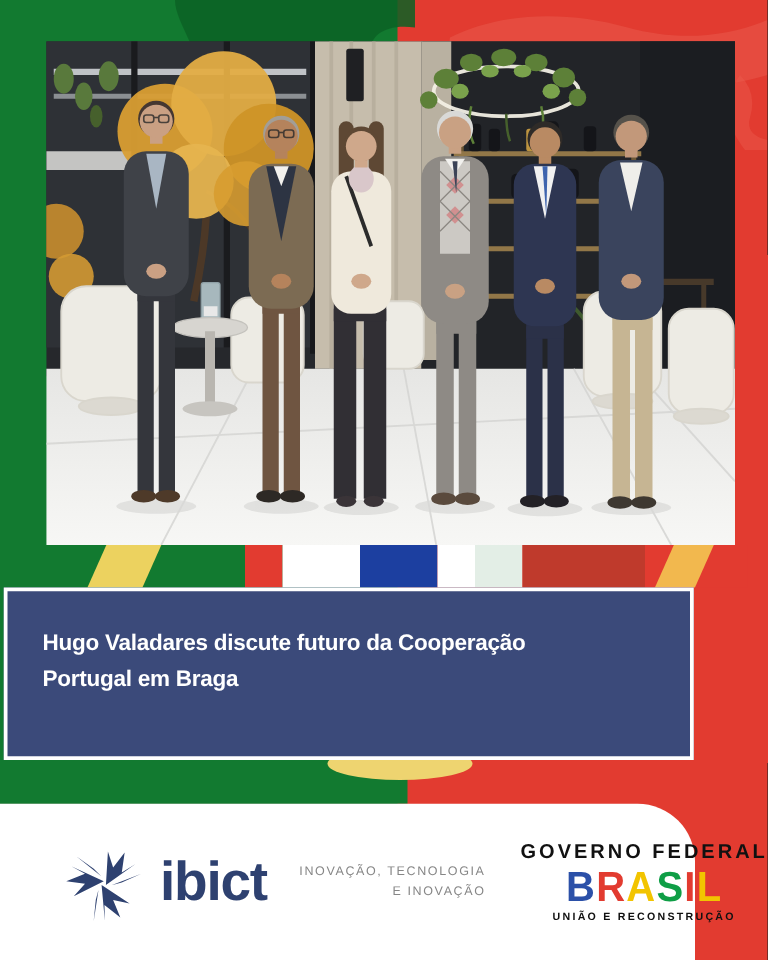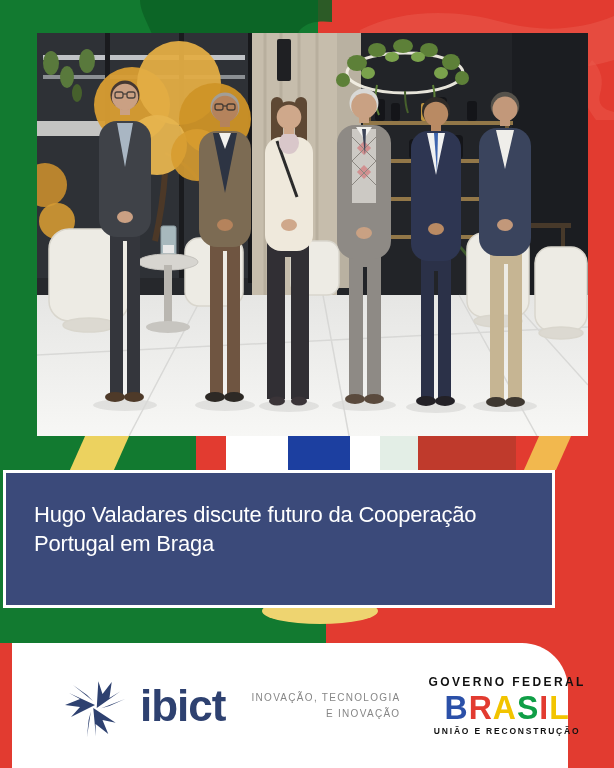--- a/index.html
+++ b/index.html
@@ -16,31 +16,31 @@
   .flag-strip{left:0;top:436px;right:0;height:34px;display:flex;overflow:hidden;z-index:3;}
   .flag-seg{height:120%;flex:0 0 auto;}
   .flag-seg.skew{transform:skewX(-24deg);margin:0 -4px;}
   .yellow-arc{left:262px;top:598px;width:116px;height:26px;border-radius:50%;
     background:var(--arc_yellow,#eed470);z-index:3;}
   .banner{
     left:3px;top:470px;width:552px;height:138px;box-sizing:border-box;
     background:var(--banner_blue,#3b4a7a);border:3px solid #fff;z-index:5;
     padding:27px 28px;
   }
-  .banner .headline{color:#fff;font-weight:normal;font-size:22px;line-height:29px;letter-spacing:-0.2px;}
+  .banner .headline{color:#fff;font-weight:bold;font-size:18px;line-height:29px;letter-spacing:-0.2px;}
   .footer{
-    left:12px;top:643px;width:556px;height:125px;background:#fff;
+    left:0;top:643px;width:556px;height:125px;background:#fff;
     border-top-right-radius:46px;z-index:6;
     display:flex;align-items:center;padding-left:50px;box-sizing:border-box;
   }
   .ibict-wrap{display:flex;align-items:center;}
   .ibict-text{font-size:44px;font-weight:bold;color:var(--navy,#2e4170);letter-spacing:-1px;margin-left:12px;line-height:1;}
   .ministry{margin-left:26px;text-align:right;color:#868686;font-size:10px;letter-spacing:1.3px;line-height:1.6;white-space:nowrap;}
   .gov{margin-left:28px;text-align:center;}
-  .gov-top{font-size:12px;font-weight:bold;letter-spacing:2.4px;color:#111;white-space:nowrap;}
+  .gov-top{font-size:16px;font-weight:bold;letter-spacing:2.4px;color:#111;white-space:nowrap;}
   .gov-brasil{font-size:32px;font-weight:bold;letter-spacing:1px;line-height:1.0;margin:2px 0 3px 0;transform:scaleY(1.05);}
   .gov-bottom{font-size:8.5px;font-weight:bold;letter-spacing:1.8px;color:#111;white-space:nowrap;}
 </style>
 </head>
 <body>
 
 <div class="poster">
 
   <div class="abs green-top"></div>
   <div class="abs green-bottom"></div>

